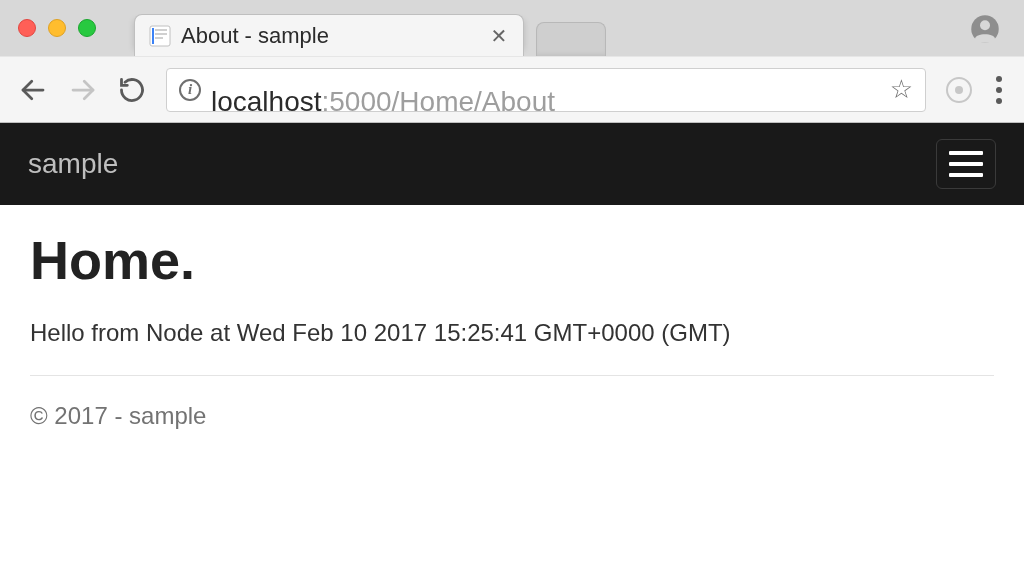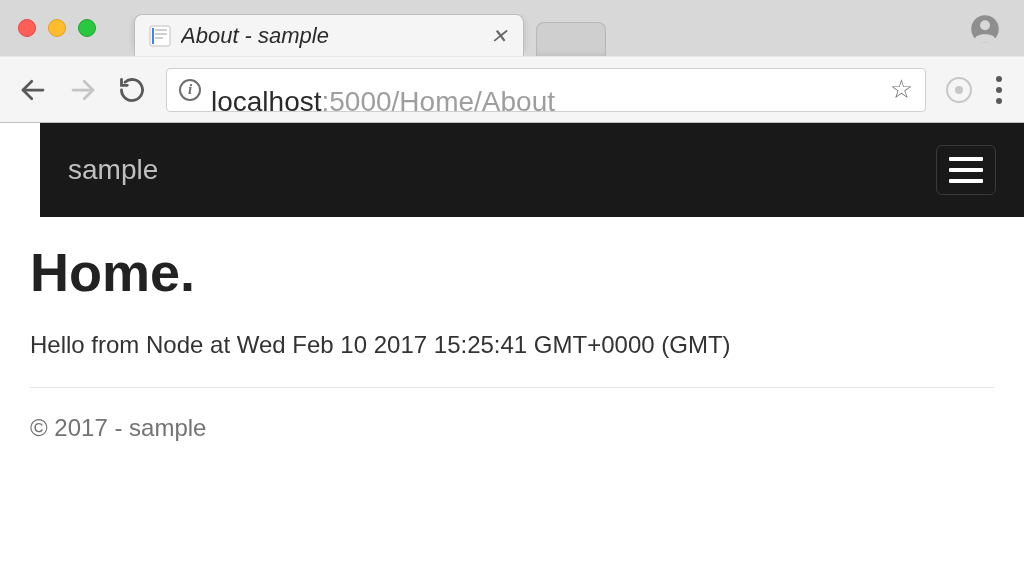--- a/index.html
+++ b/index.html
@@ -49,21 +49,20 @@
       border-top-left-radius: 8px;
       border-top-right-radius: 8px;
       height: 42px;
       min-width: 390px;
       display: flex;
       align-items: center;
       padding: 0 14px;
       gap: 10px;
       position: relative;
       box-shadow: -6px 0 6px -6px rgba(0,0,0,.15), 6px 0 6px -6px rgba(0,0,0,.15);
-      font-style: italic;
     }
     .tab .favicon {
       width: 22px;
       height: 22px;
       display: flex;
       align-items: center;
       justify-content: center;
     }
     .tab .title {
       font-size: 22px;
@@ -177,26 +176,25 @@
     }
     .menu-dots span {
       width: 6px;
       height: 6px;
       background: #5a5a5a;
       border-radius: 50%;
     }
     
     .page-navbar {
       background: #191919;
-      height: 94px;
+      height: 82px;
       display: flex;
       align-items: center;
       justify-content: space-between;
       padding: 0 28px;
-      margin-left: 40px;
     }
     .brand {
       color: #bfbfbf;
       font-size: 28px;
       font-weight: 300;
     }
     .hamburger-btn {
       border: 1px solid #3a3a3a;
       border-radius: 6px;
       width: 60px;

